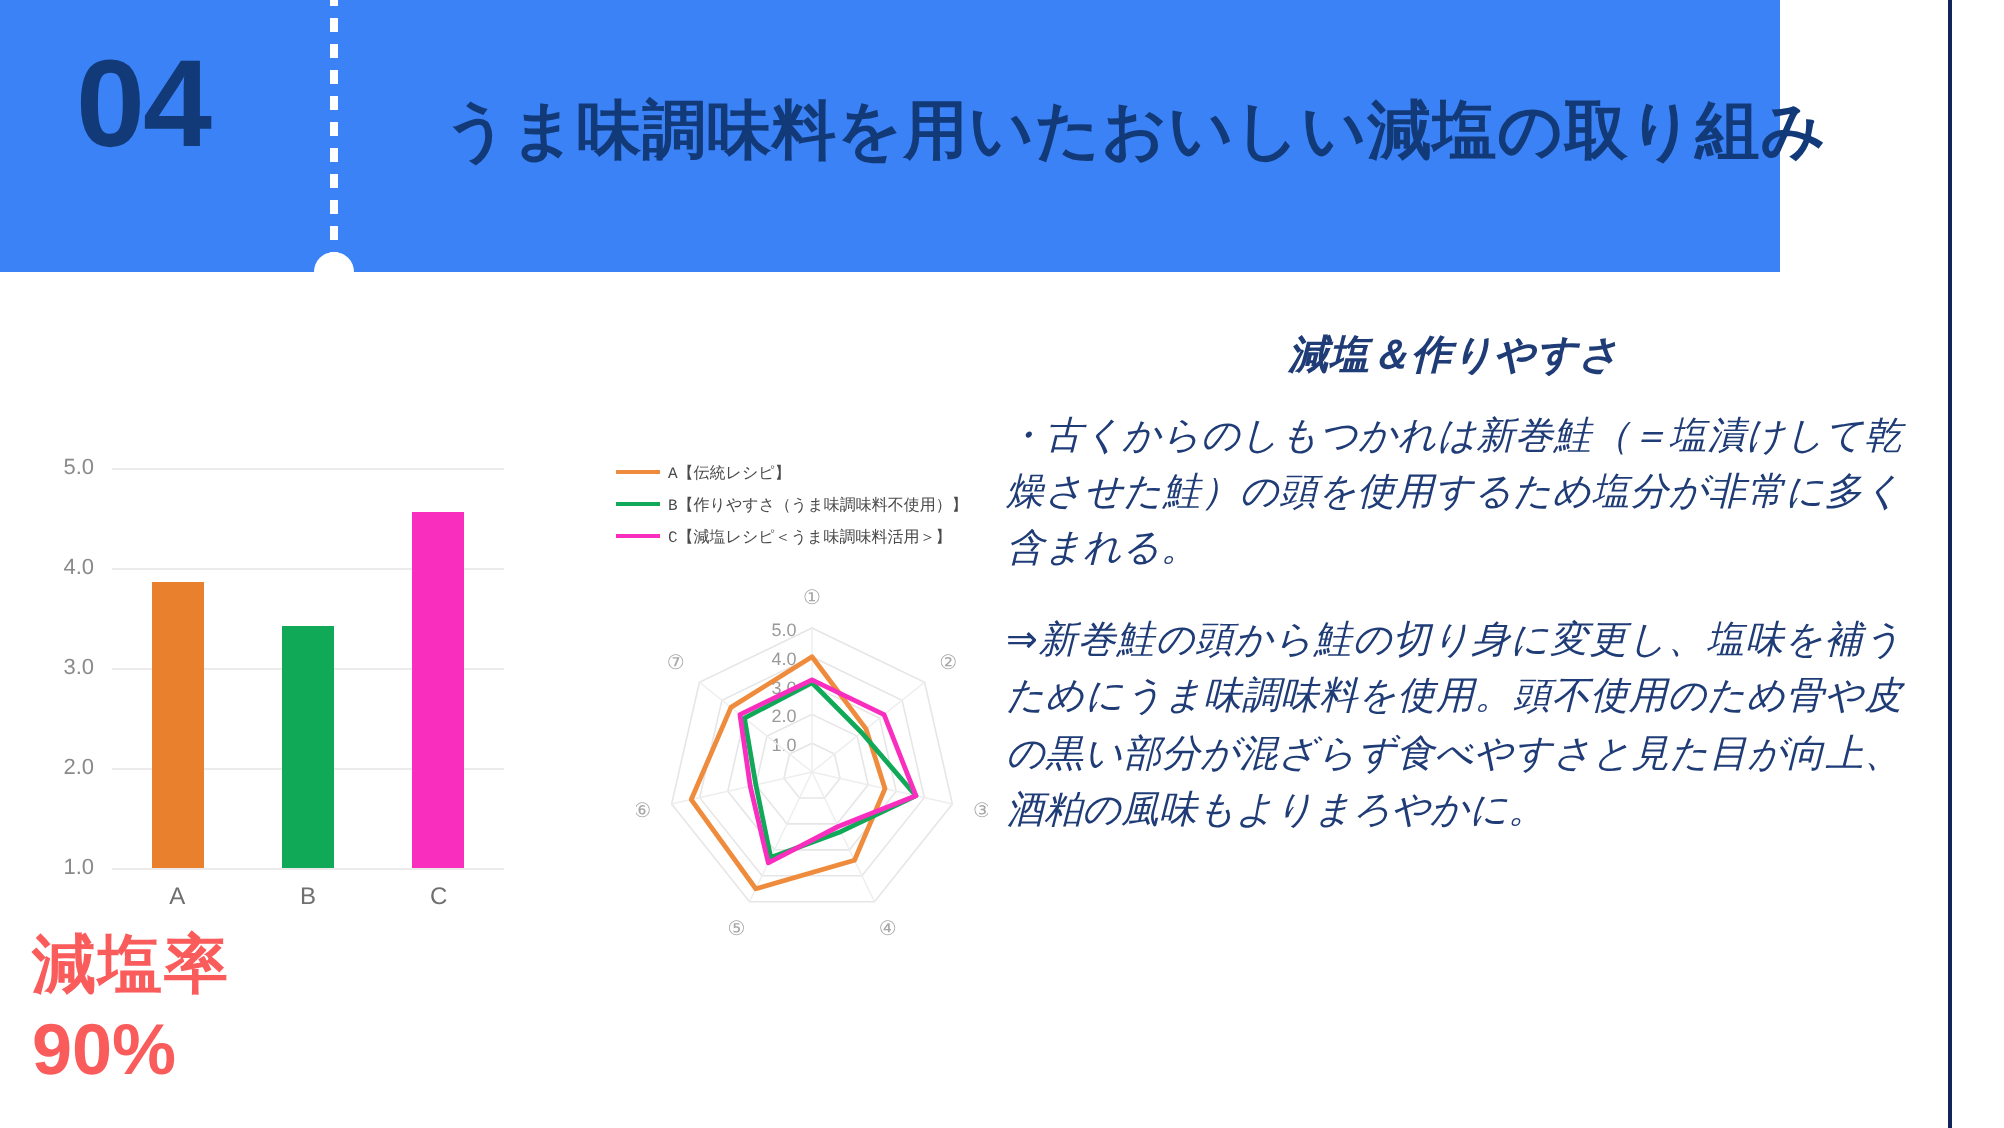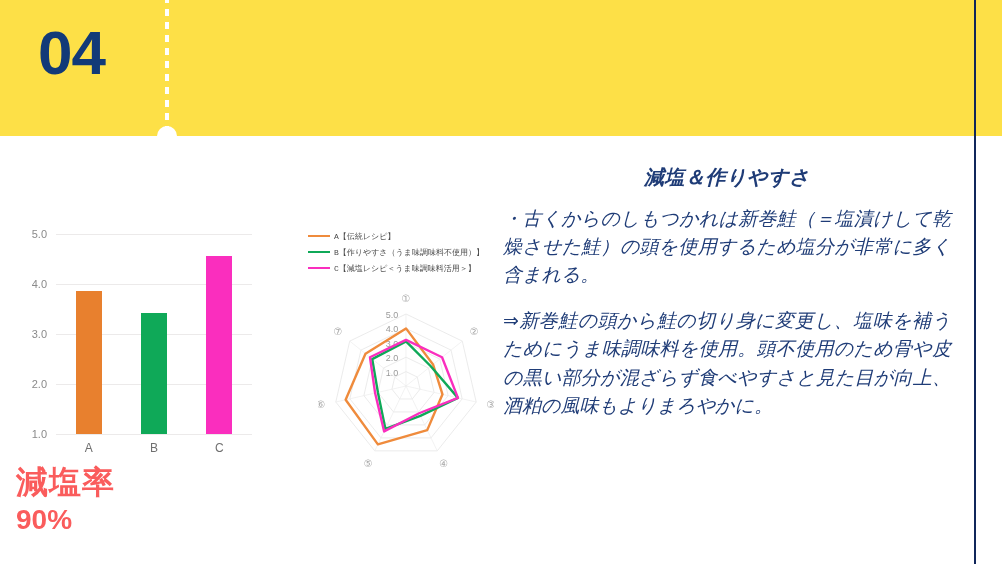--- a/index.html
+++ b/index.html
@@ -13,23 +13,23 @@
     position: relative;
     overflow: hidden;
     font-family: "Liberation Sans", "DejaVu Sans", sans-serif;
   }
 
   
   .header-band {
     position: absolute;
     left: 0;
     top: 0;
-    width: 1002px;
+    width: 890px;
     height: 136px;
-    background: #fde047;
+    background: #3b82f6;
   }
   .slide-number {
     position: absolute;
     left: 38px;
     top: 22px;
     font-size: 62px;
     font-weight: bold;
     color: #123a78;
     letter-spacing: -1px;
     line-height: 1;
@@ -127,21 +127,21 @@
     position: absolute;
     left: 16px;
     top: 462px;
     width: 240px;
     text-align: left;
     color: #fa5c5c;
     font-weight: bold;
     font-family: "Liberation Sans", "DejaVu Sans", sans-serif;
   }
   .rate-label { font-size: 32px; line-height: 1.25; letter-spacing: 1px; }
-  .rate-value { font-size: 28px; line-height: 1.3; }
+  .rate-value { font-size: 36px; line-height: 1.3; }
 
   
   .radar-legend {
     position: absolute;
     left: 308px;
     top: 229px;
     width: 230px;
   }
   .rl-row {
     display: flex;
@@ -197,20 +197,21 @@
     text-align: justify;
   }
 </style>
 </head>
 <body>
 
 <div class="header-band">
   <div class="slide-number">04</div>
   <div class="header-divider"></div>
   <div class="header-dot"></div>
+  <div class="header-title">うま味調味料を用いたおいしい減塩の取り組み</div>
 </div>
 
 <div class="right-rule"></div>
 
 <div class="bar-chart">
   <div class="bc-plot" id="bc-plot">
       <div class="bc-gridline" style="top: 200px;">
         <span class="bc-ylabel">1.0</span>
       </div>
       <div class="bc-gridline" style="top: 150px;">

